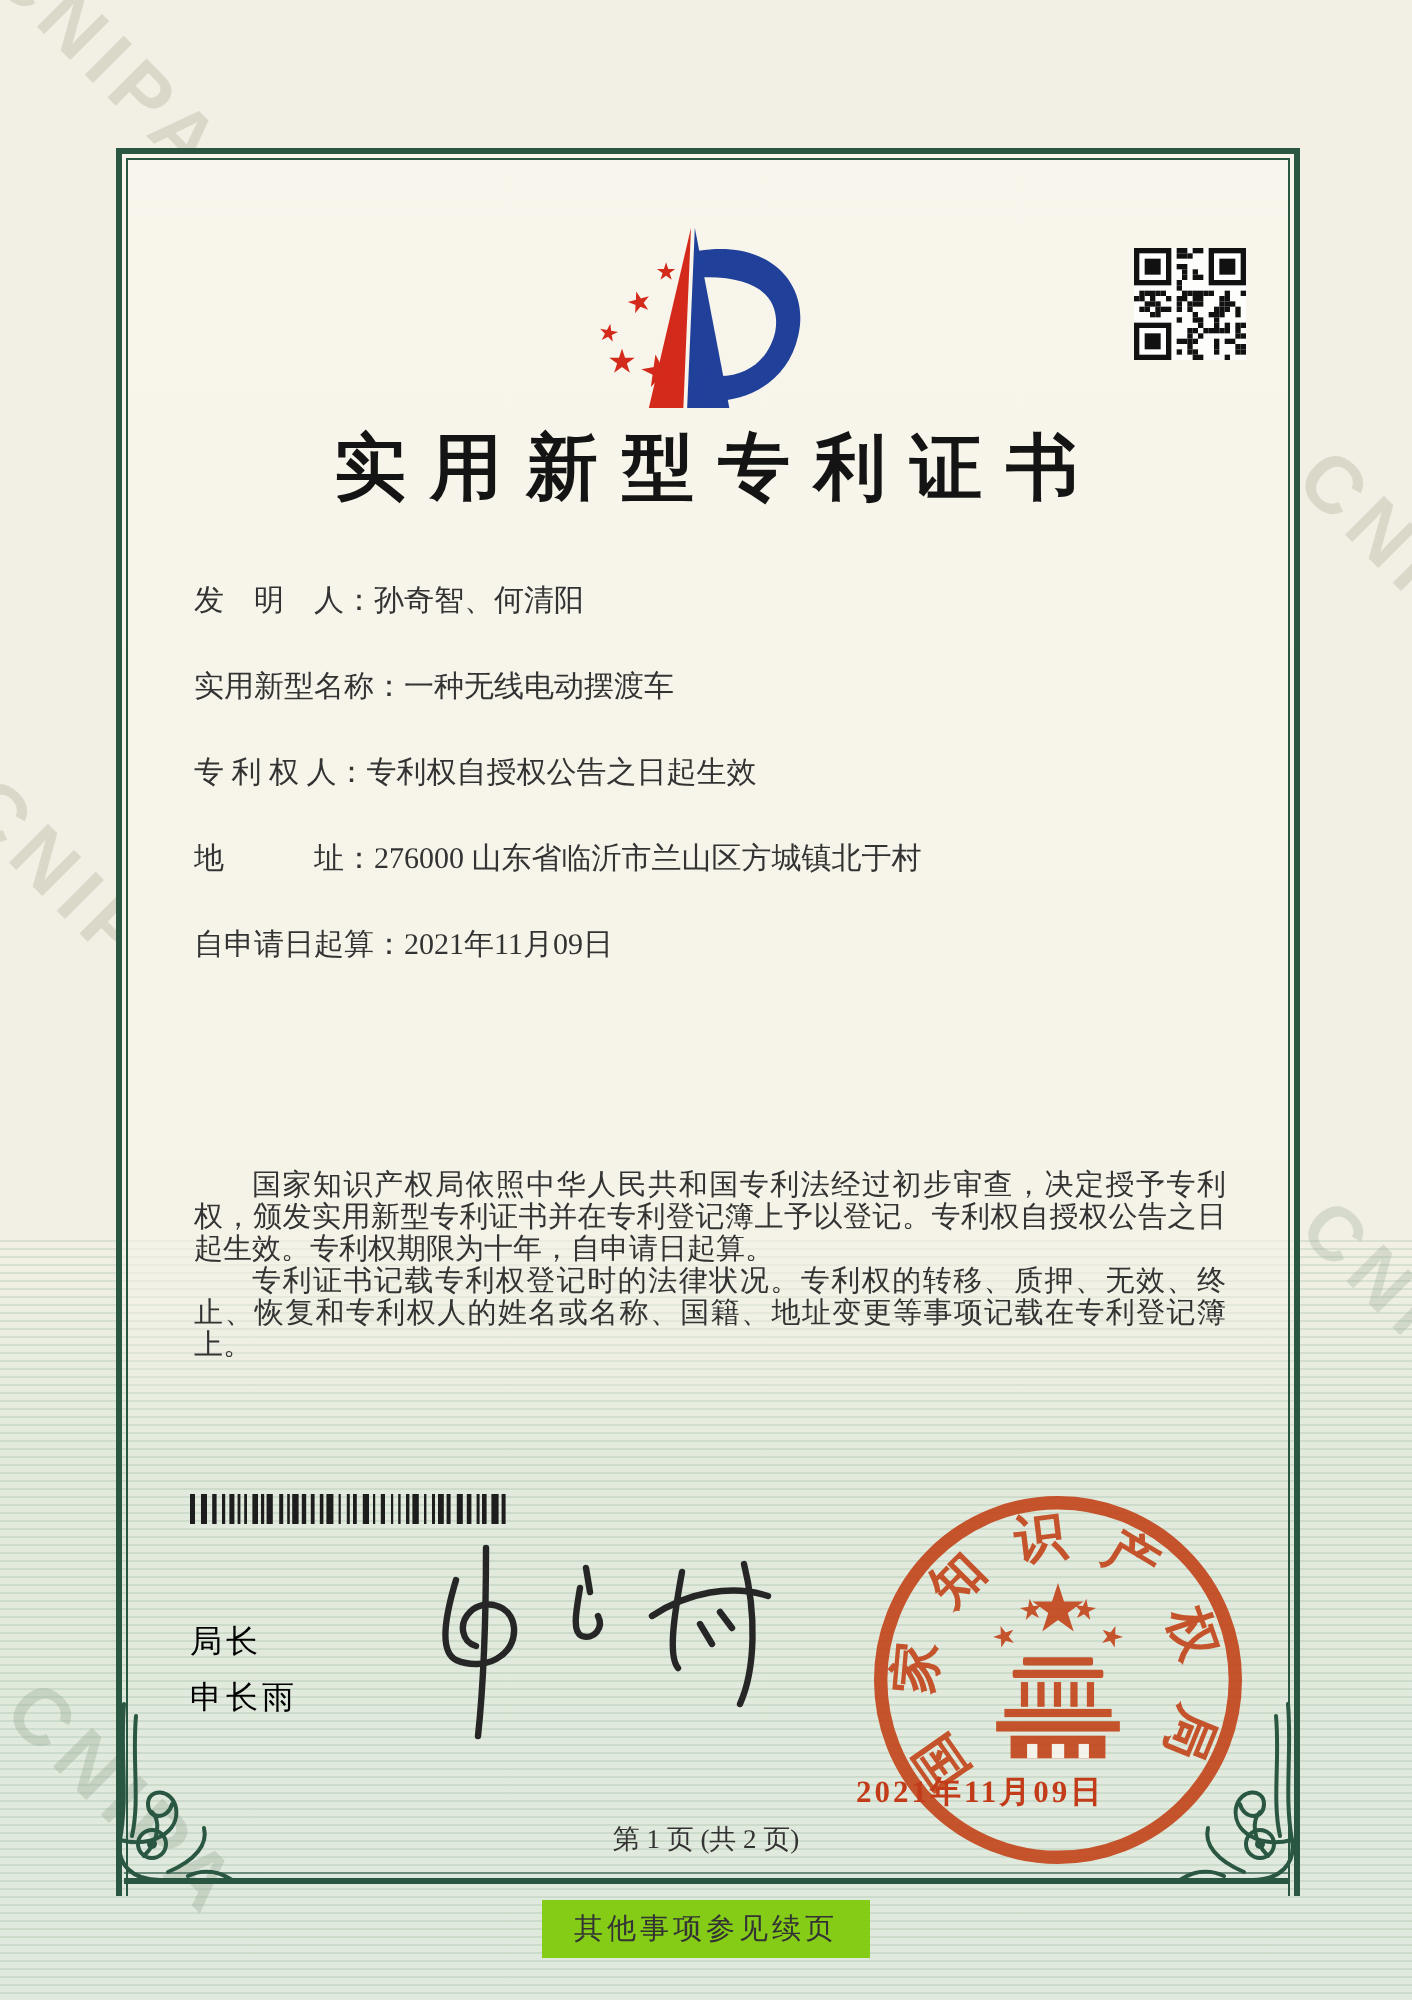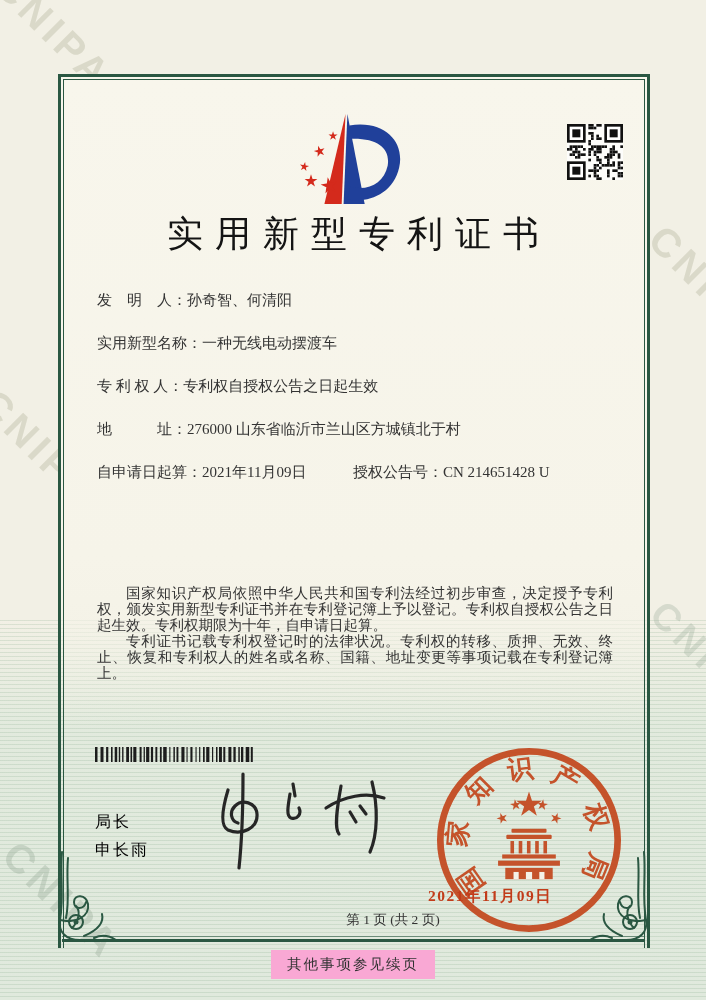--- a/index.html
+++ b/index.html
@@ -28,39 +28,39 @@
   .wm3{left:450px;top:272px;font-size:44px;color:rgba(170,178,150,0.30);}
   .wm4{left:634px;top:262px;font-size:40px;}
   .wm5{left:-34px;top:426px;font-size:40px;}
   .wm6{left:-12px;top:878px;font-size:40px;color:rgba(150,170,150,0.35);}
   .wm7{left:636px;top:636px;font-size:38px;color:rgba(150,170,150,0.30);}
   
   .certno{position:absolute;left:96px;top:118px;z-index:5;font-size:15px;letter-spacing:4px;color:#3b3b3b;}
   .logo{position:absolute;left:288px;top:108px;z-index:5;}
   .qr{position:absolute;left:567px;top:124px;z-index:5;}
   .title{position:absolute;left:58px;top:210px;width:590px;z-index:5;text-align:center;
-         font-size:36px;font-weight:normal;letter-spacing:12px;color:#141414;text-indent:12px;}
+         font-size:36px;font-weight:bold;letter-spacing:12px;color:#141414;text-indent:12px;}
   .fields{position:absolute;left:97px;top:291px;width:520px;z-index:5;}
   .frow{position:relative;height:43px;font-size:15px;color:#333;white-space:nowrap;}
   .frow .lab{display:inline-block;color:#333;}
   .frow .val{color:#333;}
   .pair2{position:absolute;left:256px;top:0;}
   .paras{position:absolute;left:97px;top:585px;width:516px;z-index:5;font-size:14.5px;
          line-height:16px;text-align:justify;color:#333;}
   .paras p{margin:0;text-indent:2em;}
   .barcode{position:absolute;left:95px;top:747px;z-index:5;}
   .director{position:absolute;left:95px;top:808px;z-index:5;font-size:16px;color:#000000;line-height:28px;letter-spacing:2px;}
   .sig{position:absolute;left:198px;top:768px;z-index:6;}
   .seal{position:absolute;left:420px;top:740px;z-index:7;opacity:.93;}
   .seal-date{position:absolute;left:428px;top:886px;width:178px;z-index:8;font-size:15.5px;
              font-weight:bold;color:#c23c1a;letter-spacing:1.5px;white-space:nowrap;}
   .pagenum{position:absolute;left:58px;top:911px;width:590px;text-align:center;z-index:5;
-           font-size:13.5px;color:#333;margin-left:40px;}
+           font-size:13.5px;color:#333;}
   .footnote{position:absolute;left:353px;top:950px;transform:translateX(-50%);z-index:5;
-            background:#f9a8d4;padding:5px 16px;font-size:14.5px;color:#333;letter-spacing:2px;white-space:nowrap;}
+            background:#84cc16;padding:5px 16px;font-size:14.5px;color:#333;letter-spacing:2px;white-space:nowrap;}
 </style>
 </head>
 <body>
 
 <div id="page">
 
   <div class="waves"></div>
 
   <div class="wm wm1">CNIPA</div>
   <div class="wm wm2">CNIPA</div>
@@ -246,23 +246,20 @@
       <span class="lab">实用新型名称</span><span>：</span><span class="val">一种无线电动摆渡车</span>
     </div>
     <div class="frow">
       <span class="lab">专 利 权 人</span><span>：</span><span class="val">专利权自授权公告之日起生效</span>
     </div>
     <div class="frow">
       <span class="lab">地　　　址</span><span>：</span><span class="val">276000 山东省临沂市兰山区方城镇北于村</span>
     </div>
     <div class="frow">
       <span class="lab">自申请日起算</span><span>：</span><span class="val">2021年11月09日</span>
-      <span class="pair2">
-        <span class="lab">授权公告号</span><span>：</span><span class="val">CN 214651428 U</span>
-      </span>
     </div>
   </div>
 
   <div class="paras">
     <p>国家知识产权局依照中华人民共和国专利法经过初步审查，决定授予专利权，颁发实用新型专利证书并在专利登记簿上予以登记。专利权自授权公告之日起生效。专利权期限为十年，自申请日起算。</p>
     <p>专利证书记载专利权登记时的法律状况。专利权的转移、质押、无效、终止、恢复和专利权人的姓名或名称、国籍、地址变更等事项记载在专利登记簿上。</p>
   </div>
 
   <svg id="barcode" class="barcode" width="158" height="15" viewBox="0 0 158 15">
       <rect x="0.0" y="0" width="2.5" height="15" fill="#1d1d1d"></rect>

